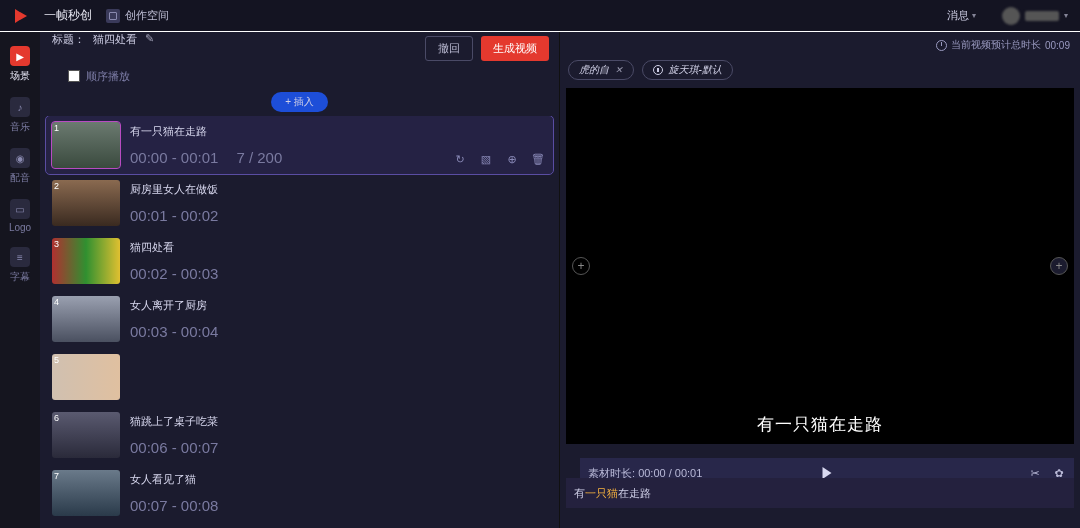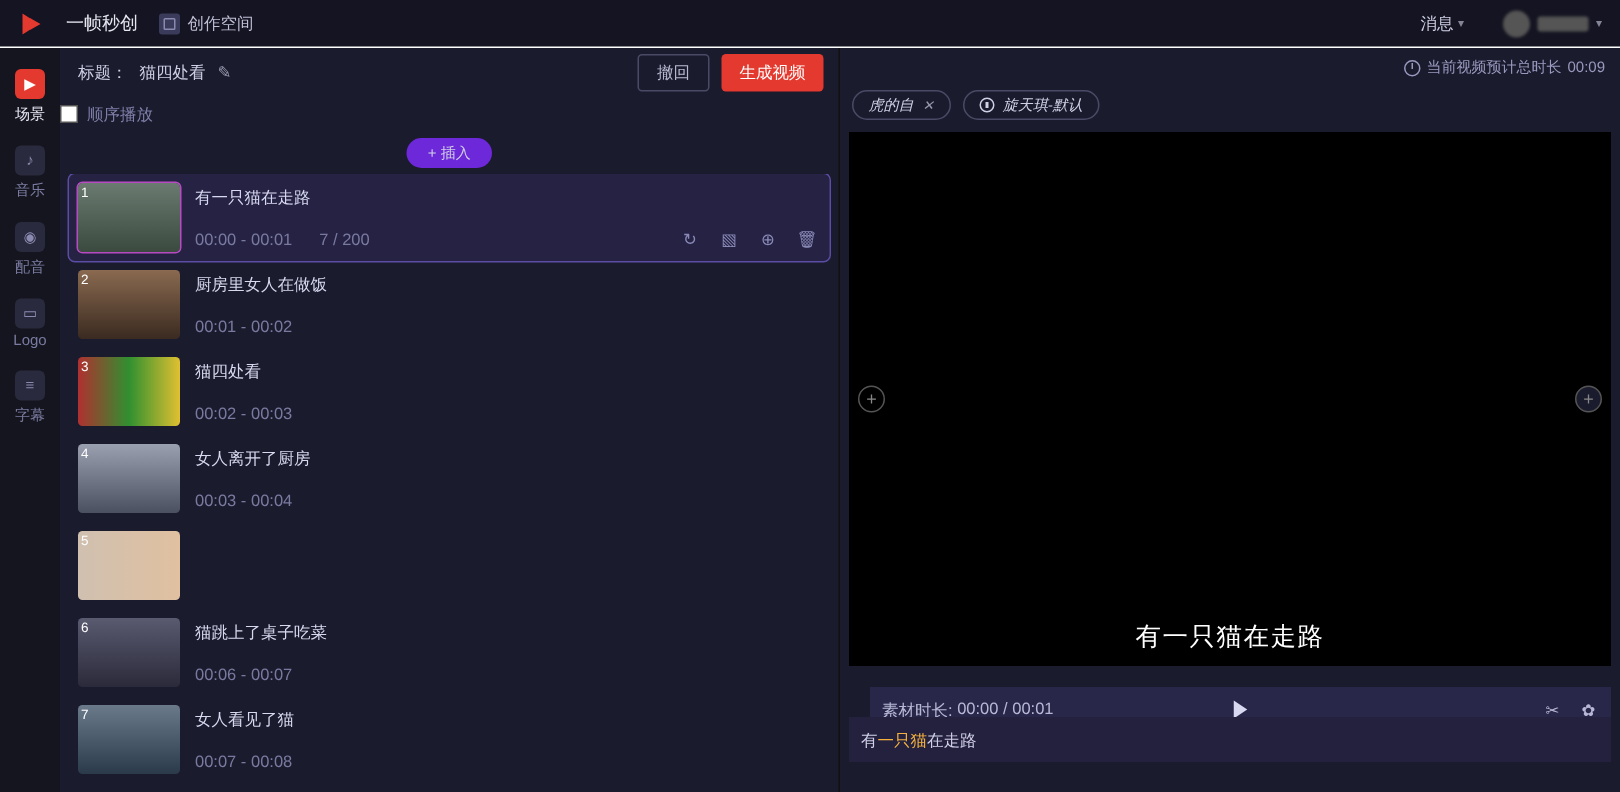--- a/index.html
+++ b/index.html
@@ -18,46 +18,46 @@
   .avatar-img { width:18px;height:18px;border-radius:50%;background:#555; filter:blur(1px);}
   .uname { background:#555; width:34px; height:10px; border-radius:2px; filter:blur(1px);}
   .main { display:flex; height:496px; }
   .leftnav { width:40px; background:#15151f; display:flex; flex-direction:column; align-items:center; padding-top:14px; gap:14px;}
   .nav-item { width:40px; display:flex; flex-direction:column; align-items:center; gap:3px; color:#7a7aa0; font-size:10px;}
   .nav-item.active { color:#e6e6f5; }
   .nav-ico { width:20px; height:20px; border-radius:4px; display:flex; align-items:center; justify-content:center; font-size:10px;}
   .nav-ico.red { background:#e4392e; color:#fff; }
   .nav-ico.dim { background:#2a2a3e; color:#8a8ab0; }
   .center { width:520px; background:#1b1b2e; border-right:1px solid #111; position:relative;}
-  .titlebar { height:32px; display:flex; align-items:center; padding:0 12px; gap:8px; color:#cfcfe6;}
+  .titlebar { height:32px; display:flex; padding:0 12px; gap:8px; color:#cfcfe6;}
   .pencil { opacity:.7; }
   .topactions { position:absolute; right:10px; top:4px; display:flex; gap:8px; align-items:center;}
   .btn-ghost { border:1px solid #4a4a66; color:#b8b8d0; background:transparent; padding:4px 12px; border-radius:3px; font-size:11px;font-family:Liberation Mono, monospace;}
   .btn-primary { background:#e4392e; color:#fff; border:none; padding:5px 12px; border-radius:3px; font-size:11px;}
-  .subrow { height:24px; display:flex; align-items:center; padding:0 0; gap:6px; color:#7e7ea8;}
+  .subrow { height:24px; display:flex; align-items:center; padding:0 28px; gap:6px; color:#7e7ea8;}
   .chk { width:12px; height:12px; border:1px solid #555; background:#fff; }
   .insertbar { height:24px; display:flex; align-items:center; justify-content:center; margin:2px 10px;}
-  .insertbtn { background:#6d28d9; color:#cfcfe6; border:none; padding:3px 14px; border-radius:10px; font-size:10px; display:flex; gap:4px; align-items:flex-start;}
+  .insertbtn { background:#1d4ed8; color:#cfcfe6; border:none; padding:3px 14px; border-radius:10px; font-size:10px; display:flex; gap:4px; align-items:flex-start;}
   .list { height:410px; overflow-y:auto; padding:0 6px 8px 6px;}
   .list::-webkit-scrollbar{width:6px;} .list::-webkit-scrollbar-thumb{background:#2f2f48;border-radius:3px;}
   .scene { display:flex; gap:10px; padding:6px 6px; border-radius:4px; position:relative;}
   .scene.selected { background:#252244; outline:1px solid #5a4da3; }
   .thumb { width:68px; height:46px; border-radius:3px; position:relative; background:linear-gradient(135deg,#4a4a6a,#2a2a3a); overflow:hidden;}
   .thumb .num { position:absolute; top:1px; left:2px; font-size:9px; color:#fff;}
   .scene.selected .thumb { outline:1px solid #b84bc2; }
   .thumb.t1{background:linear-gradient(#6b7a70,#3a4a3e);}
   .thumb.t2{background:linear-gradient(#8a6a50,#3a2a20);}
   .thumb.t3{background:linear-gradient(90deg,#b03030,#309030,#e0c030);}
   .thumb.t4{background:linear-gradient(#9aa0b0,#4a5060);}
   .thumb.t5{background:linear-gradient(90deg,#d0c0b0,#e0c0a0);}
   .thumb.t6{background:linear-gradient(#5a5a70,#2a2a3a);}
   .thumb.t7{background:linear-gradient(#6a7a8a,#2a3a4a);}
   .scene-body { flex:1; display:flex; flex-direction:column; justify-content:space-between; padding:2px 0;}
   .scene-title { color:#d8d8ef; font-size:11px;}
-  .scene-meta { color:#7a7aa0; font-size:11px; display:flex; gap:18px;}
+  .scene-meta { color:#7a7aa0; font-size:15px; display:flex; gap:18px;}
   .scene-tools { position:absolute; right:8px; bottom:8px; display:flex; gap:12px; color:#8a8ab8;}
   .tool-ico { width:14px; height:14px; display:flex; align-items:center; justify-content:center;}
   .right { flex:1; background:#1b1b2e; position:relative;text-align:right;}
   .duration { position:absolute; right:10px; top:6px; color:#9a9ac0; font-size:10px; display:flex; gap:4px; align-items:center;}
   .clk { width:11px;height:11px;border:1px solid #9a9ac0;border-radius:50%;display:inline-block;position:relative;}
   .clk::after{content:"";position:absolute;left:4px;top:1px;width:1px;height:4px;background:#9a9ac0;}
   .tagsrow { position:absolute; top:28px; left:8px; display:flex; gap:8px;font-style:italic;}
   .pill { border:1px solid #4a4a66; border-radius:11px; padding:2px 10px; font-size:10px; color:#d0d0e6; display:flex; gap:6px; align-items:center;}
   .pill .x { opacity:.7; font-size:9px;}
   .pill .micon{width:10px;height:10px;border:1px solid #d0d0e6;border-radius:50%;display:inline-block;position:relative;}

